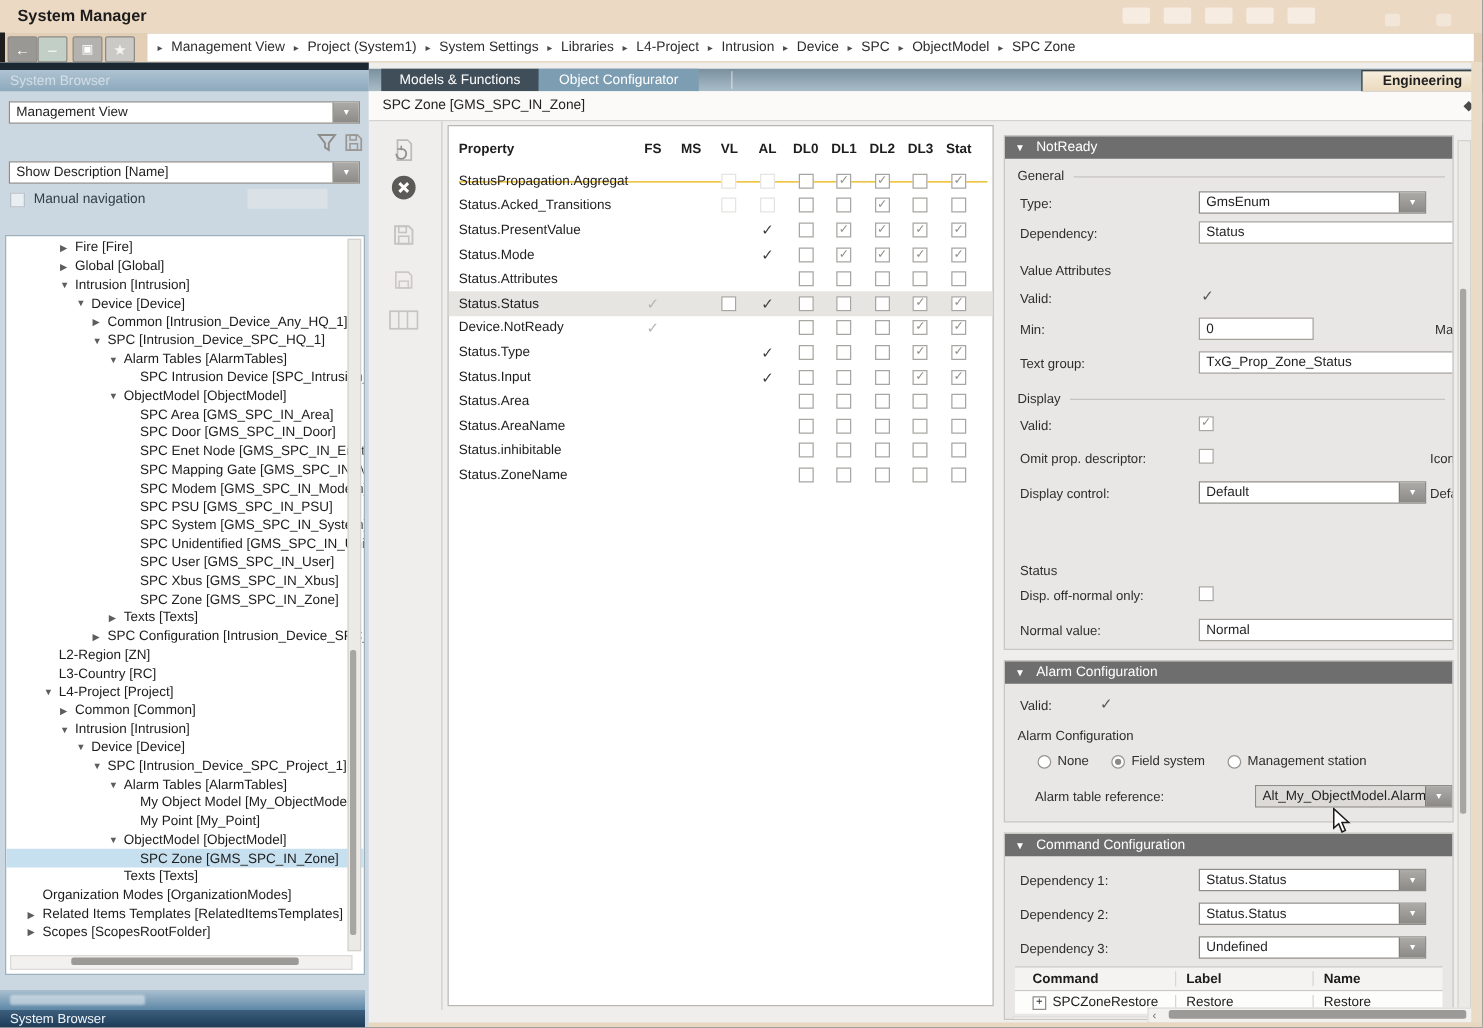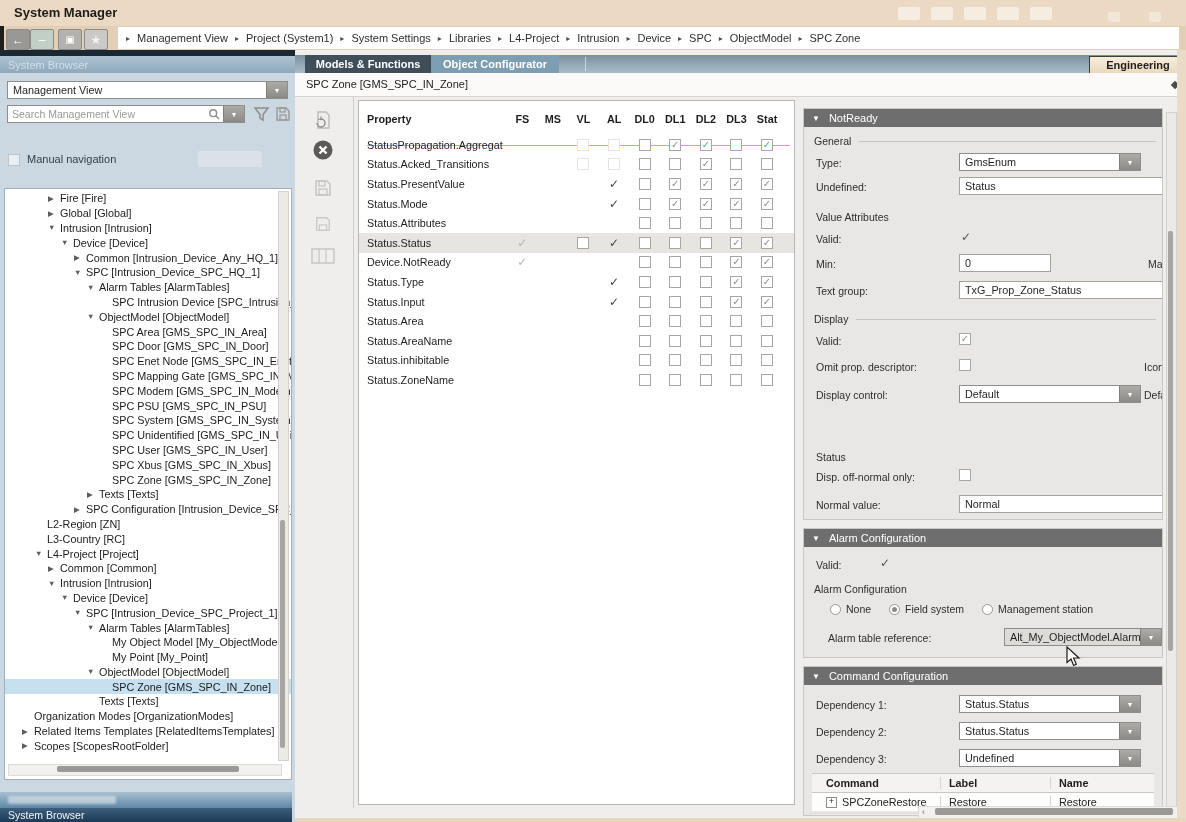--- a/index.html
+++ b/index.html
@@ -50,21 +50,21 @@
   .sbarH{background:#f2f1ef;border:1px solid #dddbd7;}
   .sbarH .thumb{position:absolute;top:1px;height:6px;background:#9c9a96;border-radius:2px;}
   #sb-washed{left:0;top:742px;width:292px;height:16px;background:linear-gradient(180deg,#a9bfd0,#5d87a6);}
   #sb-washed div{position:absolute;left:8px;top:4px;width:108px;height:8px;background:rgba(255,255,255,.45);border-radius:2px;filter:blur(1px);}
   #sb-navy{left:0;top:758px;width:292px;height:14px;background:linear-gradient(180deg,#3c5f7d,#1d3b57);
            display:flex;align-items:center;padding-left:8px;box-sizing:border-box;}
   #sb-navy span{font-size:10.5px;color:#f2f5f8;}
   
   #tabbar{left:295px;top:55px;width:891px;height:18px;background:linear-gradient(180deg,#7b909e,#a9bdc9);}
   .tab{position:absolute;top:0;height:18px;display:flex;align-items:center;justify-content:center;
-       font-size:11px;font-weight:bold;color:#fff;}
+       font-size:11px;font-weight:normal;color:#fff;}
   #tab1{left:10px;width:126px;background:#3f4e59;}
   #tab2{left:136px;width:128px;background:#7c9db2;}
   #tabsep{left:290px;top:2px;width:1px;height:14px;background:rgba(255,255,255,.55);position:absolute;}
   #engineering{left:1089px;top:56px;width:96px;height:16px;border:1px solid #3f3f3f;
                background:linear-gradient(#f7eedd,#ead9bd);display:flex;align-items:center;justify-content:center;
                font-size:11px;font-weight:bold;color:#1f1f1f;}
   #objheader{left:295px;top:73px;width:891px;height:24px;background:#fbfaf9;border-bottom:1px solid #d5d3d0;box-sizing:border-box;}
   #objheader .t{position:absolute;left:11px;top:5px;font-size:11px;color:#222;}
   #ctxico{position:absolute;right:8px;top:9px;width:6px;height:6px;background:#4d4b48;transform:rotate(45deg);}
   
@@ -187,37 +187,33 @@
     <div class="abs" id="sb-darkstrip"></div>
     <div class="abs" id="sb-header">
         <span>System Browser</span>
       </div>
 
     <div class="abs sel-box" style="left:7px;top:31px;width:281px;">
       <span class="sel-txt">Management View</span>
       <span class="sel-arrow">▼</span>
     </div>
 
-    <div class="abs" id="sb-search">
-      <input placeholder="Search Management View" style="">
-      <svg width="13" height="13" viewBox="0 0 13 13" style="margin-right:2px;">
-        <circle cx="5.2" cy="5.2" r="3.4" fill="none" stroke="#8f8d89" stroke-width="1.4"></circle>
-        <line x1="7.8" y1="7.8" x2="11" y2="11" stroke="#8f8d89" stroke-width="1.4"></line>
-      </svg>
-      <span class="sel-arrow" style="height:16px;">▼</span>
-    </div>
     <svg class="abs" style="left:253px;top:56px;" width="17" height="16" viewBox="0 0 17 16">
       <path d="M2 2 H15 L10 8.5 V14 L7 12 V8.5 Z" fill="none" stroke="#8f8d89" stroke-width="1.5"></path>
     </svg>
     <svg class="abs" style="left:275px;top:56px;" width="16" height="16" viewBox="0 0 16 16">
       <path d="M2 2 H11 L14 5 V14 H2 Z" fill="none" stroke="#9b9995" stroke-width="1.4"></path>
       <rect x="5" y="9" width="6" height="5" fill="none" stroke="#9b9995" stroke-width="1.2"></rect>
       <rect x="5" y="2" width="5" height="4" fill="none" stroke="#9b9995" stroke-width="1.2"></rect>
     </svg>
 
+    <div class="abs sel-box" style="left:7px;top:79px;width:281px;">
+      <span class="sel-txt">Show Description [Name]</span>
+      <span class="sel-arrow">▼</span>
+    </div>
 
     <span class="abs cb" style="left:8px;top:104px;background:#e9eef2;border-color:#b9c3cb;"></span>
     <span class="abs" style="left:27px;top:103px;font-size:11px;color:#33404a;">Manual navigation</span>
     <div class="abs ghostbtn" style="left:198px;top:101px;width:64px;height:16px;"></div>
 
     <div class="abs" id="tree">
       <div id="tree-rows" style="padding-top:2px;">
           <div class="trow" style="padding-left: 43px;">
             <span class="tarrow">▶</span>
             <span class="tlbl">Fire [Fire]</span>
@@ -776,21 +772,21 @@
       </div>
       <div class="grp" style="left:10px;top:26px;">
         <span class="lbl">General</span>
           <span class="rule"></span>
       </div>
       <span class="lbl abs" style="left:12px;top:48px;">Type:</span>
       <div class="sel-box abs" style="left:155px;top:44px;width:182px;">
         <span class="sel-txt">GmsEnum</span>
         <span class="sel-arrow">▼</span>
       </div>
-      <span class="lbl abs" style="left:12px;top:72px;">Undefined:</span>
+      <span class="lbl abs" style="left:12px;top:72px;">Dependency:</span>
       <div class="txt-box abs" style="left:155px;top:68px;width:204px;">
           <span>Status</span>
         </div>
 
       <span class="lbl abs" style="left:12px;top:102px;">Value Attributes</span>
       <span class="lbl abs" style="left:12px;top:124px;">Valid:</span>
       <span class="ckmark abs" style="left:157px;top:121px;">✓</span>
       <span class="lbl abs" style="left:12px;top:149px;">Min:</span>
       <div class="txt-box abs" style="left:155px;top:145px;width:92px;">
           <span>0</span>

